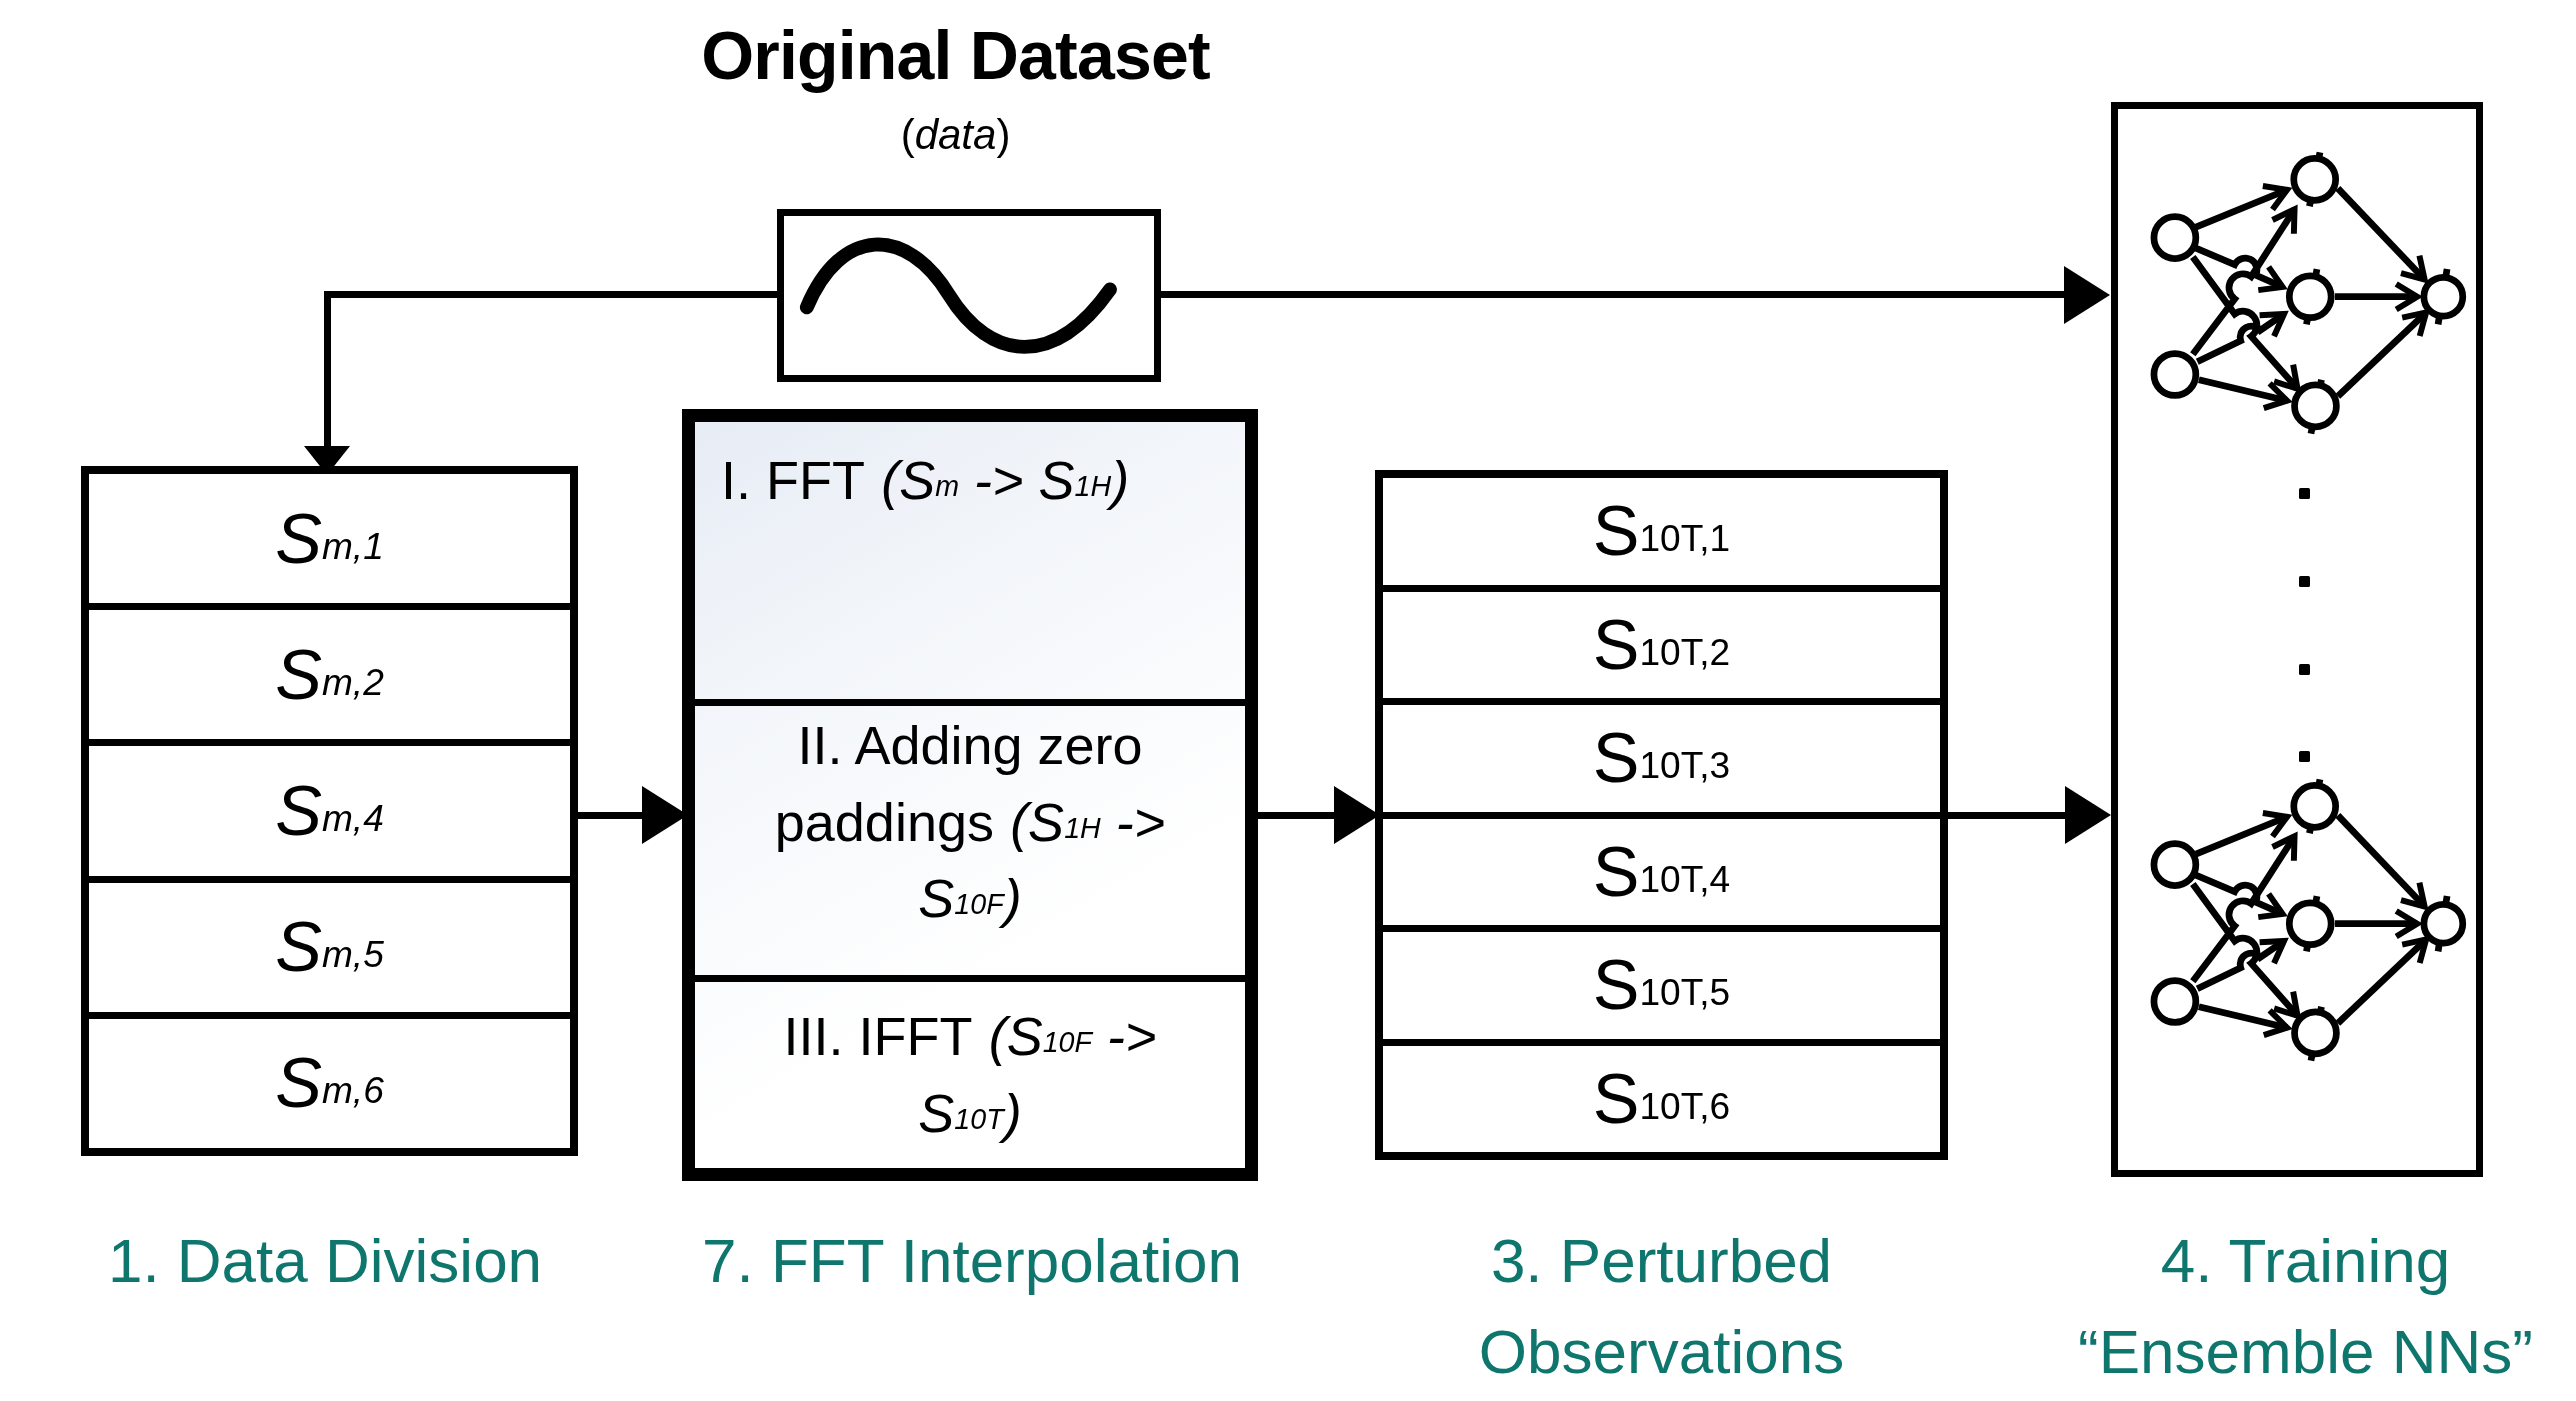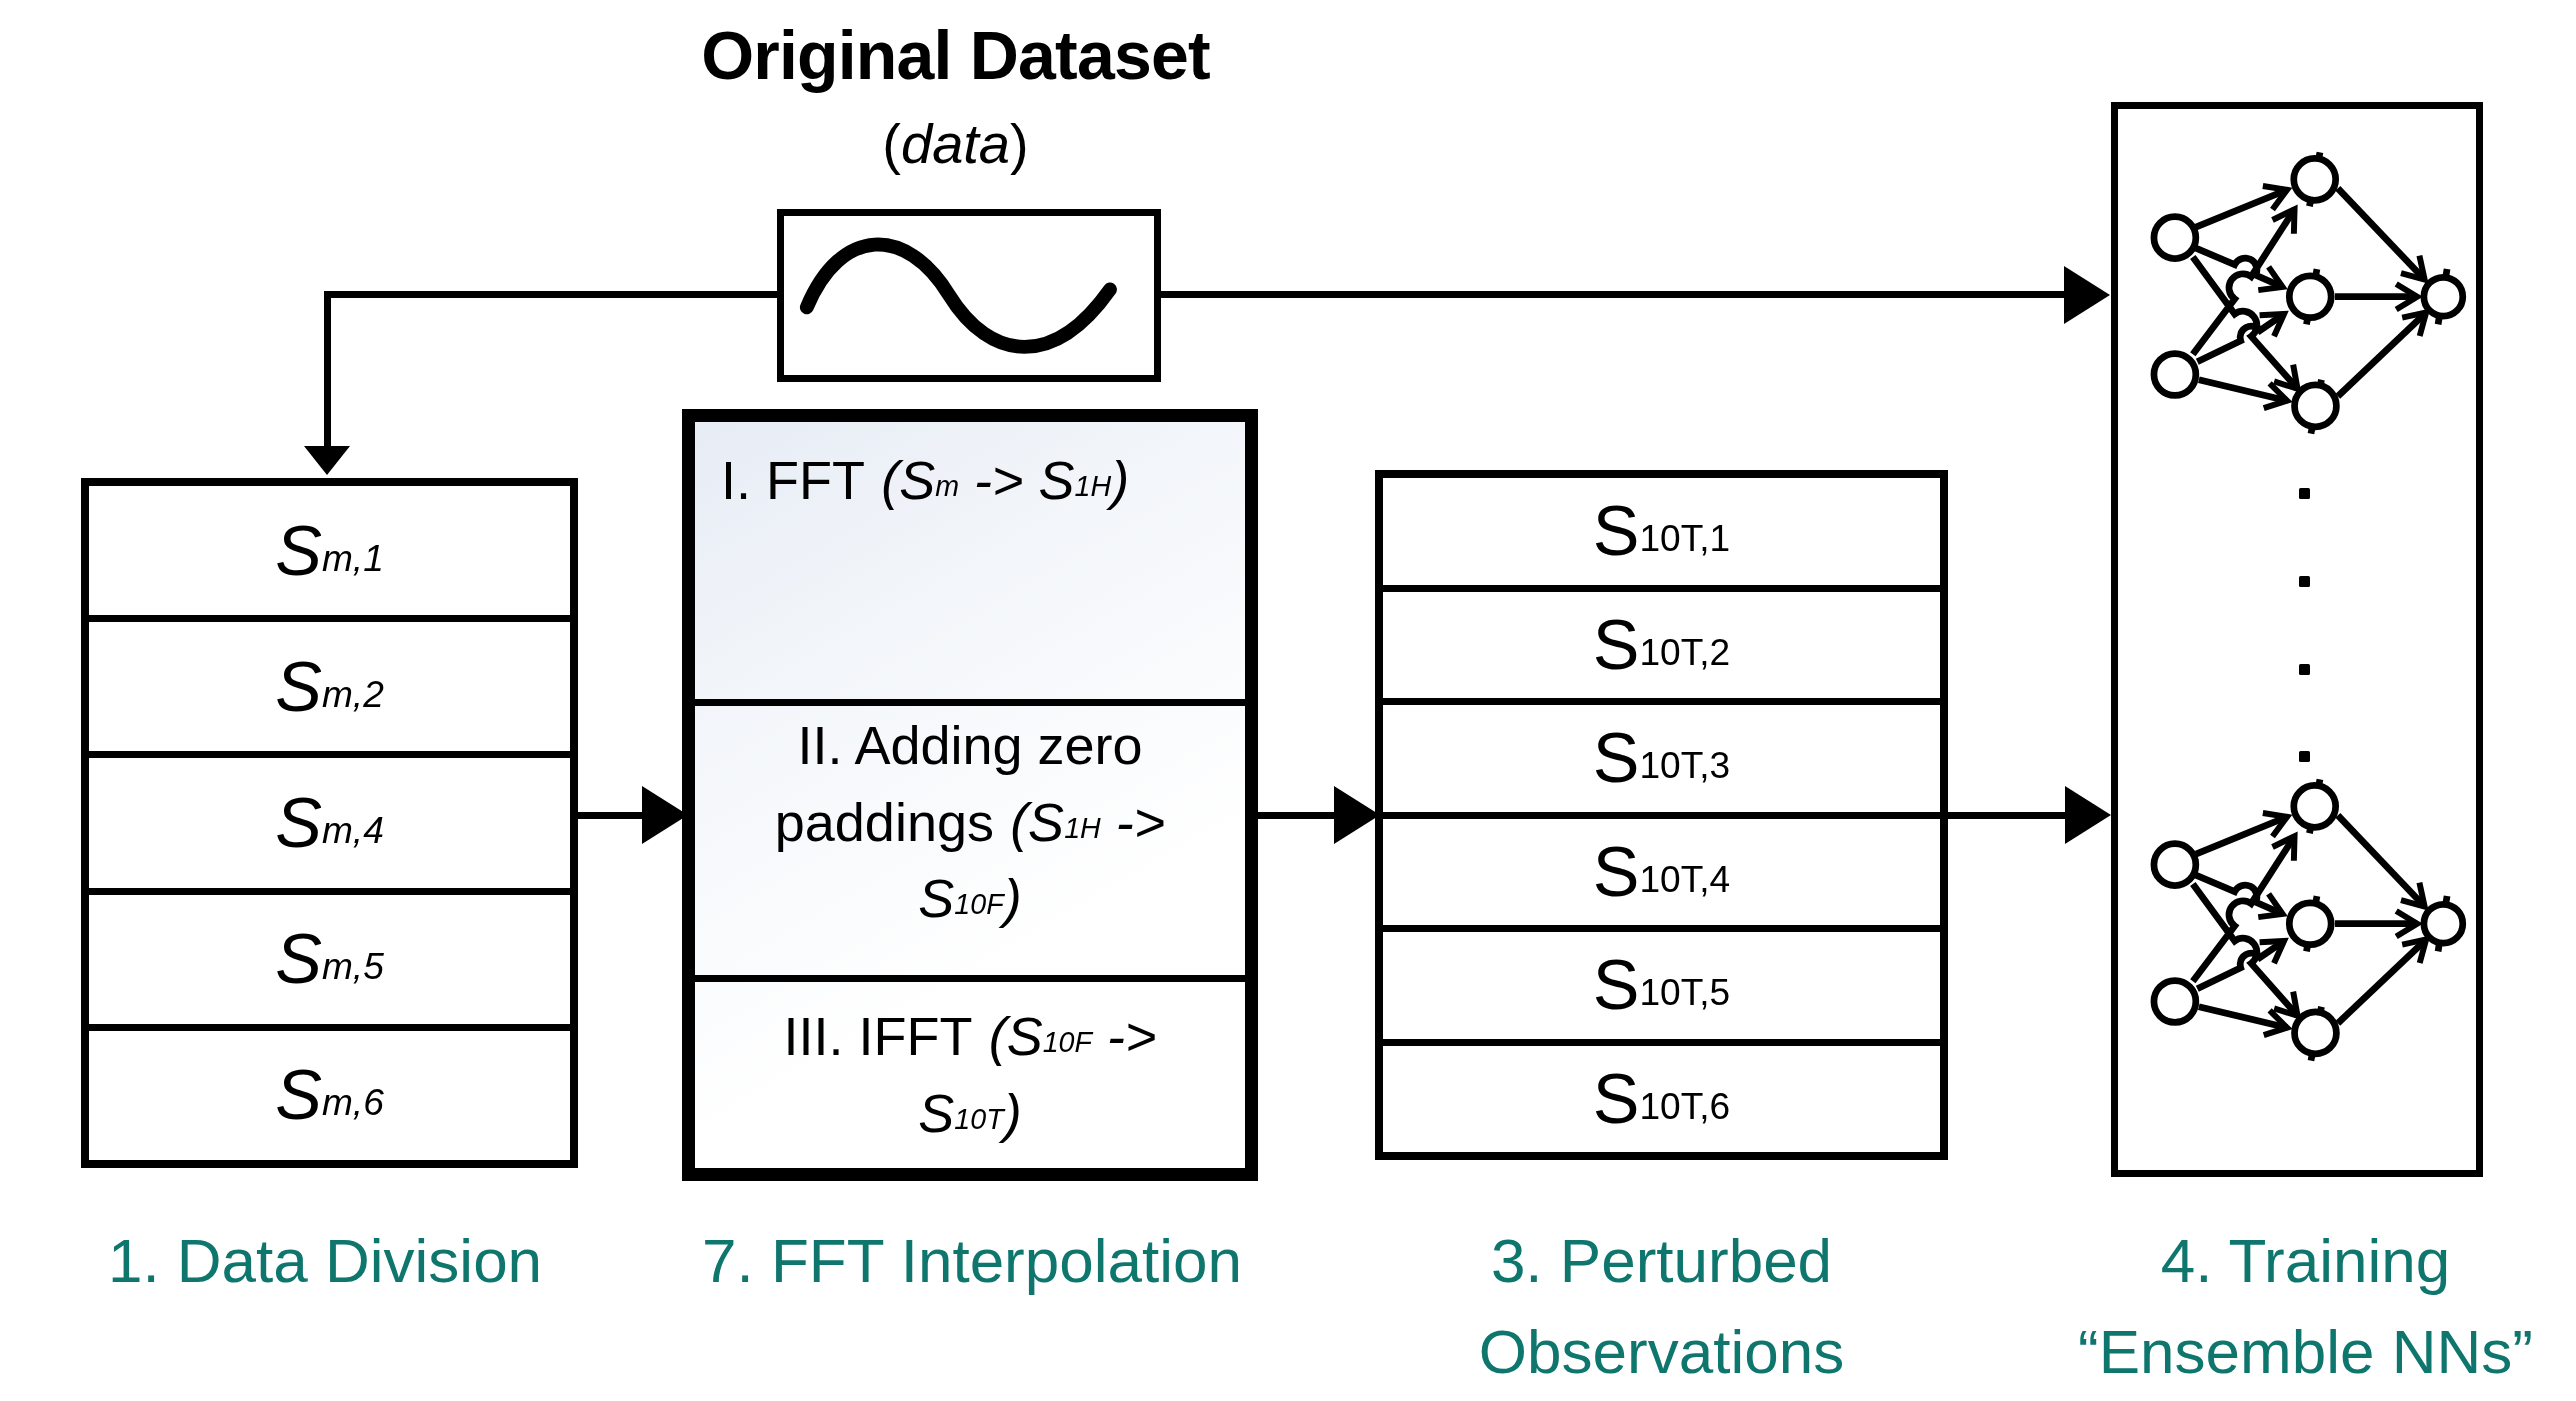--- a/index.html
+++ b/index.html
@@ -6,39 +6,39 @@
   #canvas{
     position:relative;width:2576px;height:1402px;background:#ffffff;
     font-family:Liberation Sans, sans-serif;color:#000;overflow:hidden;
   }
   .abs{position:absolute;}
 
   
   .title{left:687px;top:16.3px;width:537px;text-align:center;
          font-size:68px;font-weight:600;letter-spacing:-0.8px;}
   .subtitle{left:687px;top:111px;width:537px;text-align:center;
-            font-size:56px;font-weight:500;}
+            font-size:42px;font-weight:500;}
   .it{font-style:italic;}
 
   
   .sine-box{left:777px;top:209px;width:384px;height:173px;
             border:7.3px solid #000;background:#fff;box-sizing:border-box;}
   .sine-box svg{width:100%;height:100%;display:block;}
 
   
   .aline{background:#000;}
   .head-down{width:0;height:0;border-left:23.6px solid transparent;
              border-right:23.6px solid transparent;border-top:29px solid #000;}
   .head-right{width:0;height:0;border-top:29px solid transparent;
               border-bottom:29px solid transparent;border-left:46px solid #000;}
 
   
   .stack{display:flex;flex-direction:column;border:8.1px solid #000;
          background:#fff;box-sizing:border-box;}
-  #stack-left{left:81px;top:478px;width:497px;height:690px;}
+  #stack-left{left:81px;top:466px;width:497px;height:690px;}
   #stack-right{left:1375px;top:470px;width:573px;height:690px;}
   .srow{flex:1;display:flex;align-items:center;justify-content:center;}
   .srow + .srow{border-top:7.3px solid #000;}
   .lbl{font-size:70px;line-height:1;}
   #stack-left .lbl{font-style:italic;}
   .sub{font-size:0.53em;vertical-align:0.12em;}
 
   
   .fftbox{left:682px;top:409px;width:576px;height:772px;
           border:13px solid #000;box-sizing:border-box;

